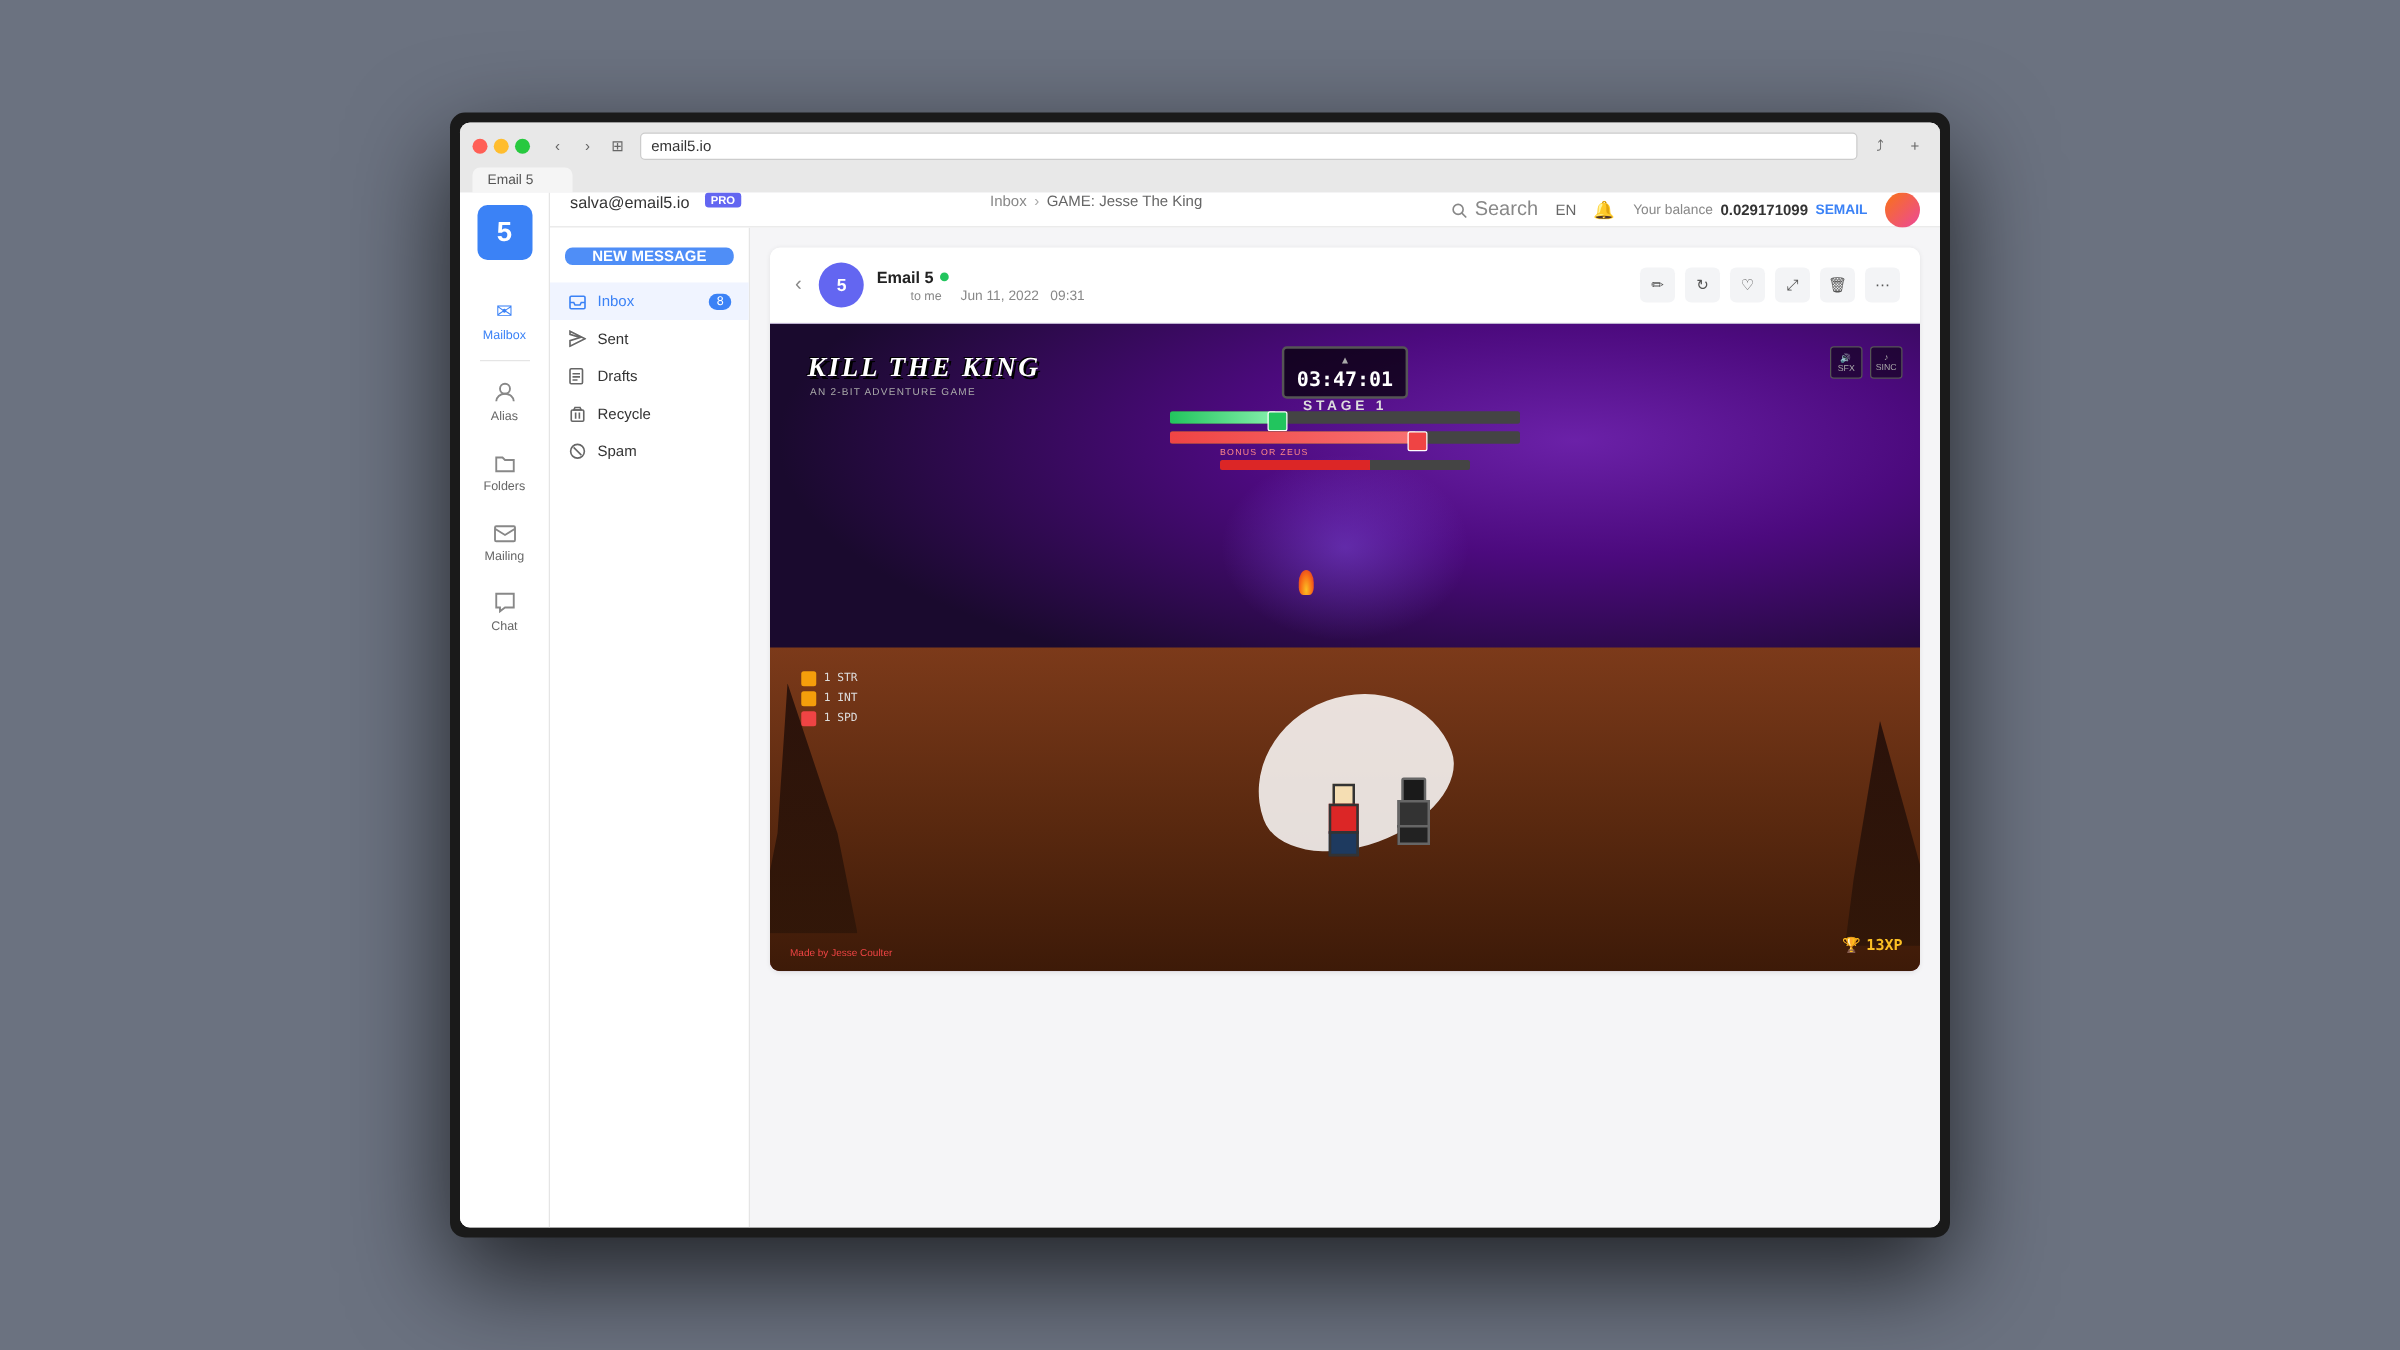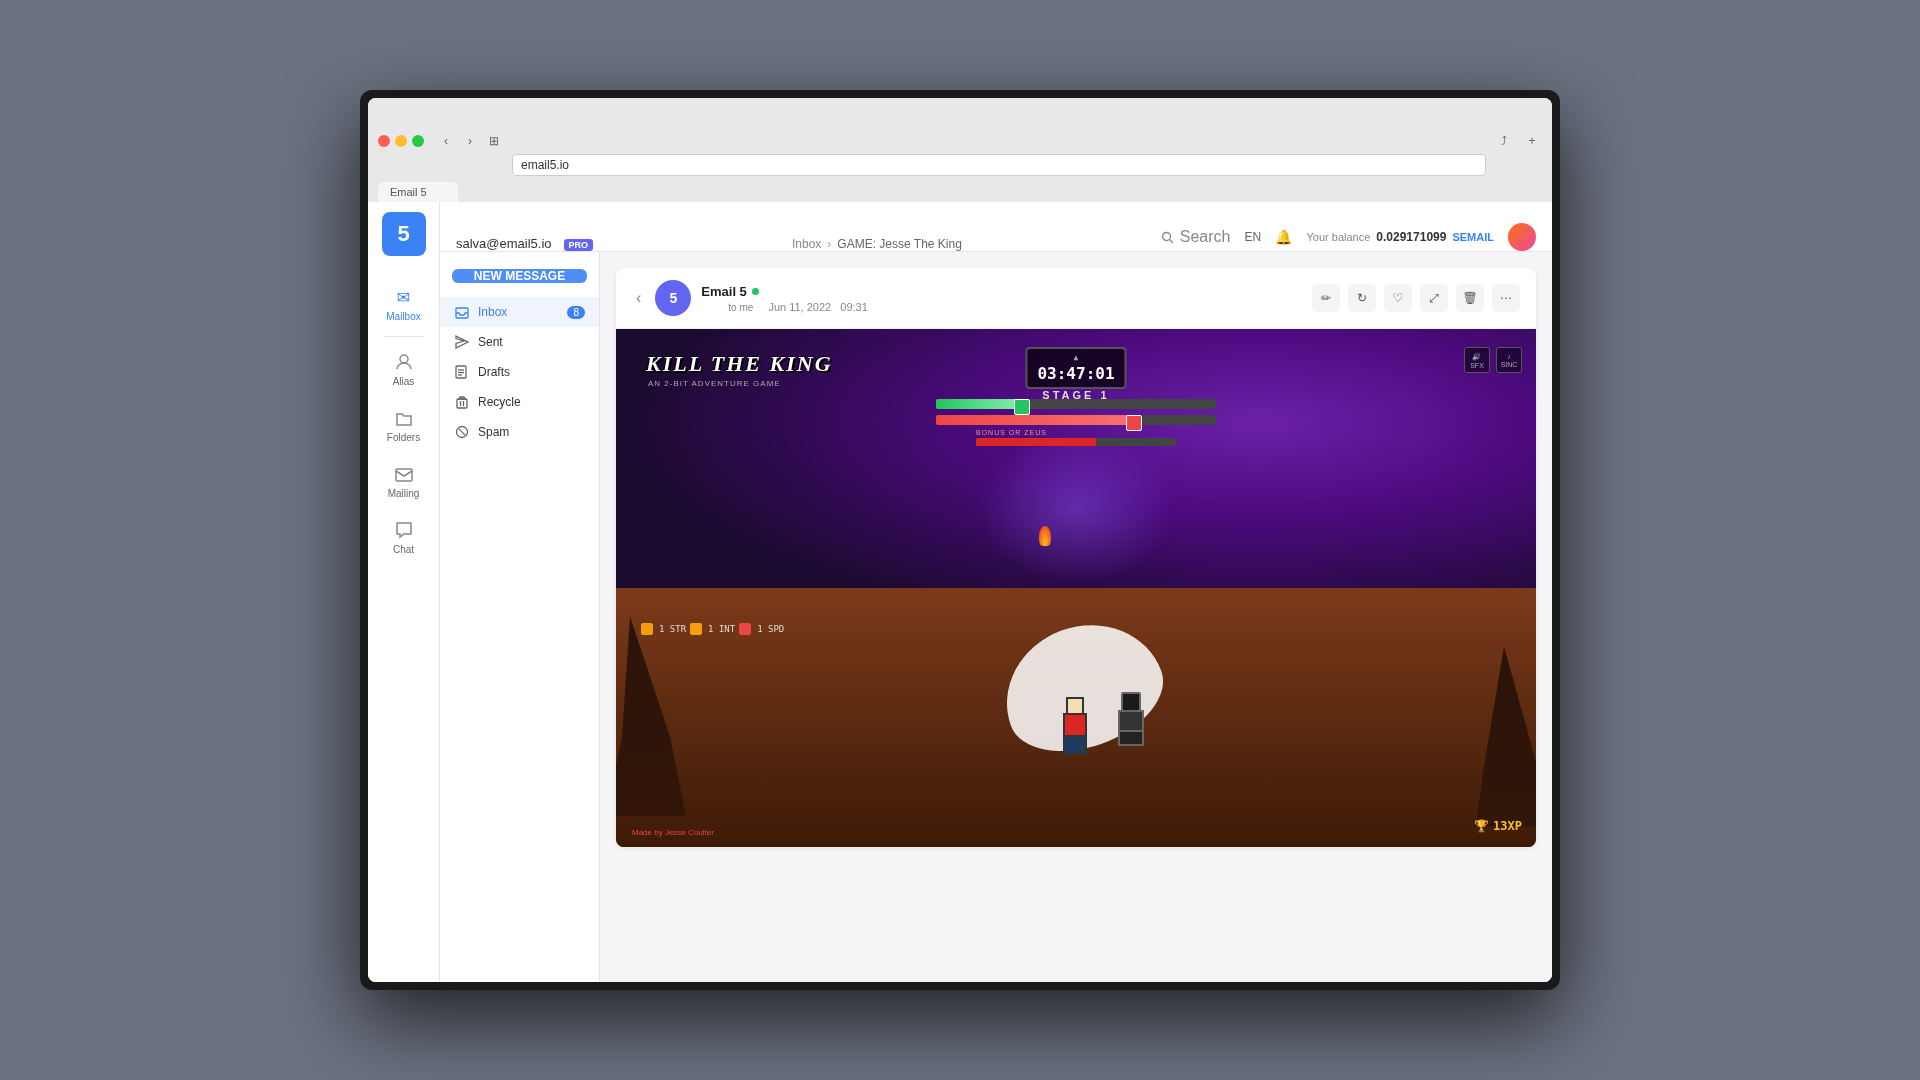--- a/index.html
+++ b/index.html
@@ -84,21 +84,20 @@
 
     .address-bar {
       flex: 1;
       background: white;
       border-radius: 4px;
       border: 1px solid #ccc;
       display: flex;
       padding: 3px 8px;
       font-size: 12px;
       color: #333;
-      margin-top: 48px;
     }
 
     .browser-tab-bar {
       display: flex;
       align-items: flex-end;
       gap: 2px;
       margin-top: 4px;
     }
 
     .browser-tab {
@@ -173,25 +172,25 @@
       color: #666;
       text-align: center;
     }
 
     .sidebar-icon-item.active .icon-label {
       color: #3b82f6;
     }
 
     
     .header-bar {
-      height: 50px;
+      height: 28px;
       background: white;
       border-bottom: 1px solid #e5e5e5;
       display: flex;
-      align-items: flex-end;
+      align-items: flex-start;
       padding: 0 16px;
       gap: 12px;
       flex-shrink: 0;
     }
 
     .user-email {
       font-size: 13px;
       color: #333;
       font-weight: 500;
     }
@@ -527,21 +526,21 @@
       background: linear-gradient(90deg, #ef4444, #f87171);
     }
 
     
     .char-stats {
       position: absolute;
       left: 25px;
       top: 50%;
       transform: translateY(-50%);
       display: flex;
-      flex-direction: row;
+      flex-direction: column;
       gap: 4px;
     }
 
     .stat-line {
       display: flex;
       align-items: center;
       gap: 6px;
       font-size: 9px;
       color: #ddd;
       font-family: monospace;

